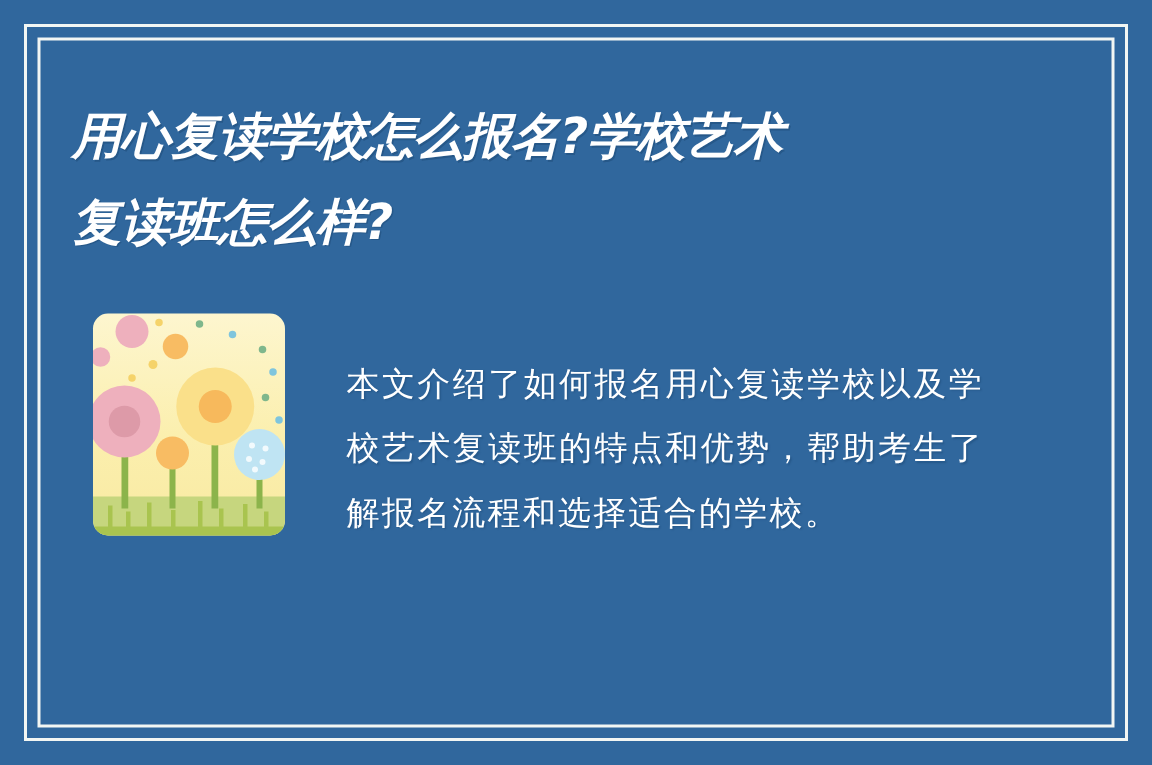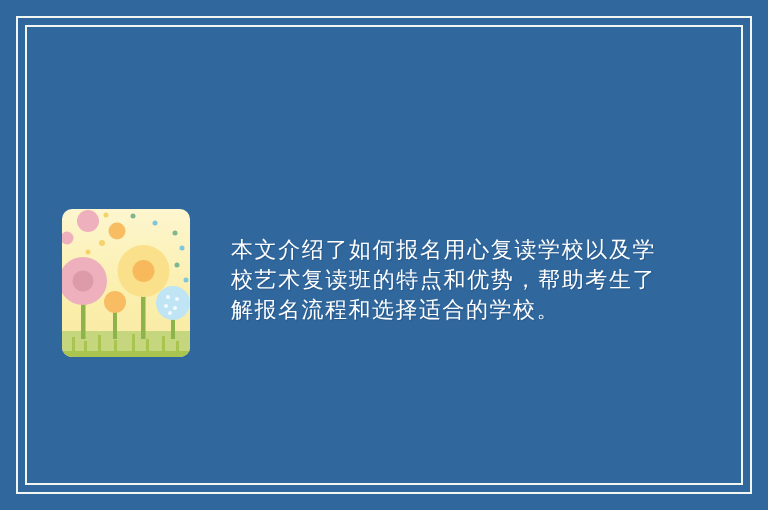--- a/index.html
+++ b/index.html
@@ -87,34 +87,38 @@
 
   
   .body-text {
     position: absolute;
     left: 173px;
     top: 8px;
     width: 425px;
     color: #ffffff;
     font-family: "DejaVu Sans", "Liberation Sans", sans-serif;
     font-size: 22px;
-    line-height: 30px;
+    line-height: 43px;
     letter-spacing: 1.5px;
     text-align: justify;
     text-shadow: 1px 1px 1px rgba(18,55,95,0.30);
   }
 </style>
 </head>
 <body>
 
 <div class="poster">
 
   <div class="frame-outer"></div>
   <div class="frame-inner"></div>
 
+  <div class="title-block">
+    <div class="title-line">用心复读学校怎么报名?学校艺术</div>
+    <div class="title-line">复读班怎么样?</div>
+  </div>
 
   <div class="content-row">
 
     <div class="illustration">
       <svg viewBox="0 0 140 160" xmlns="http://www.w3.org/2000/svg" aria-hidden="true">
         <defs>
           <clipPath id="cardClip">
             <rect x="4" y="4" width="128" height="148" rx="10" ry="10"></rect>
           </clipPath>
           <linearGradient id="cardGrad" x1="0" y1="0" x2="0" y2="1">

